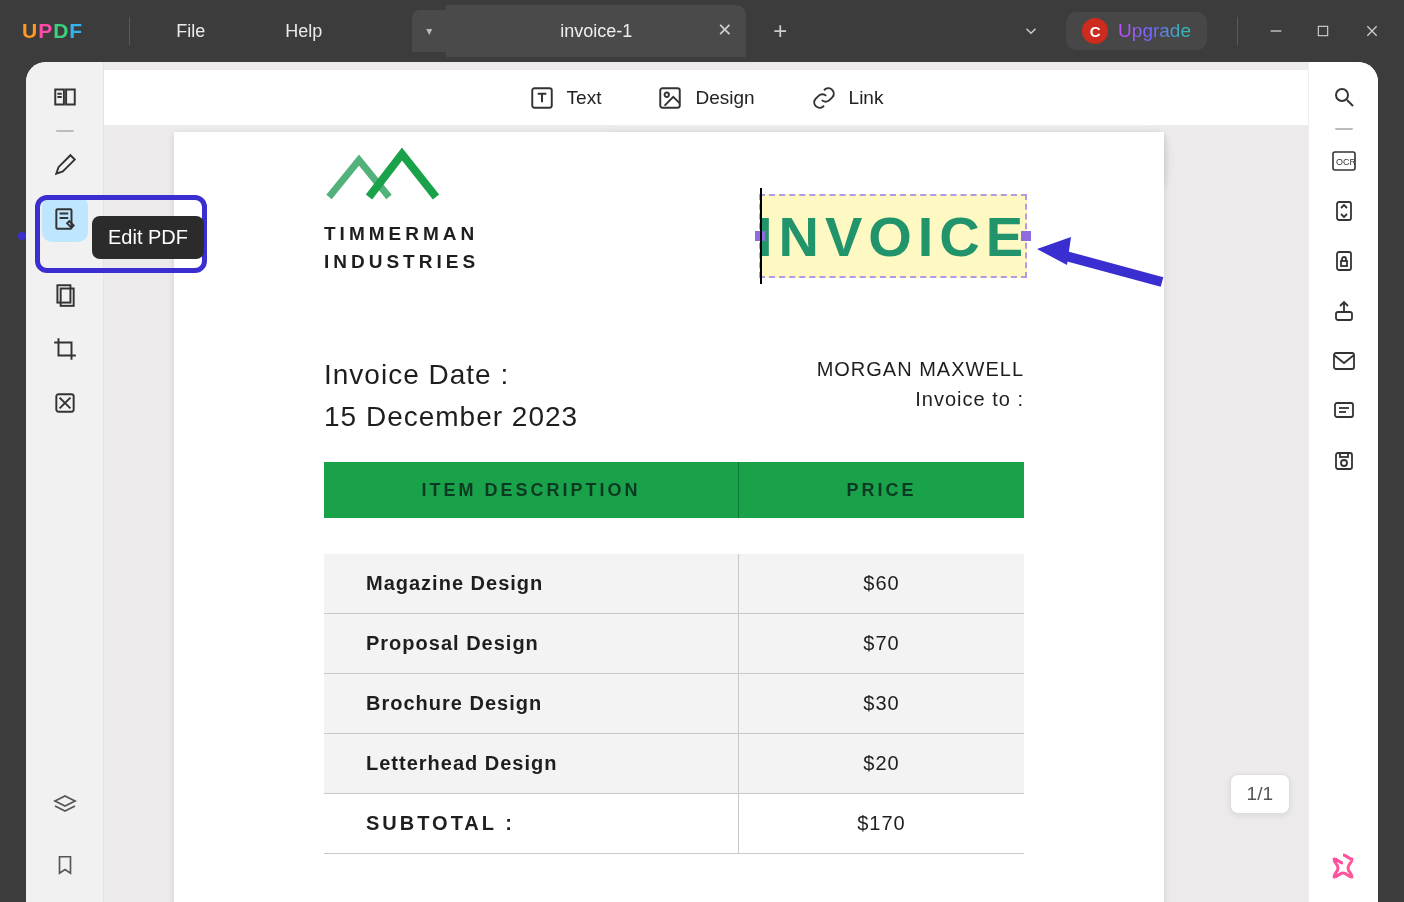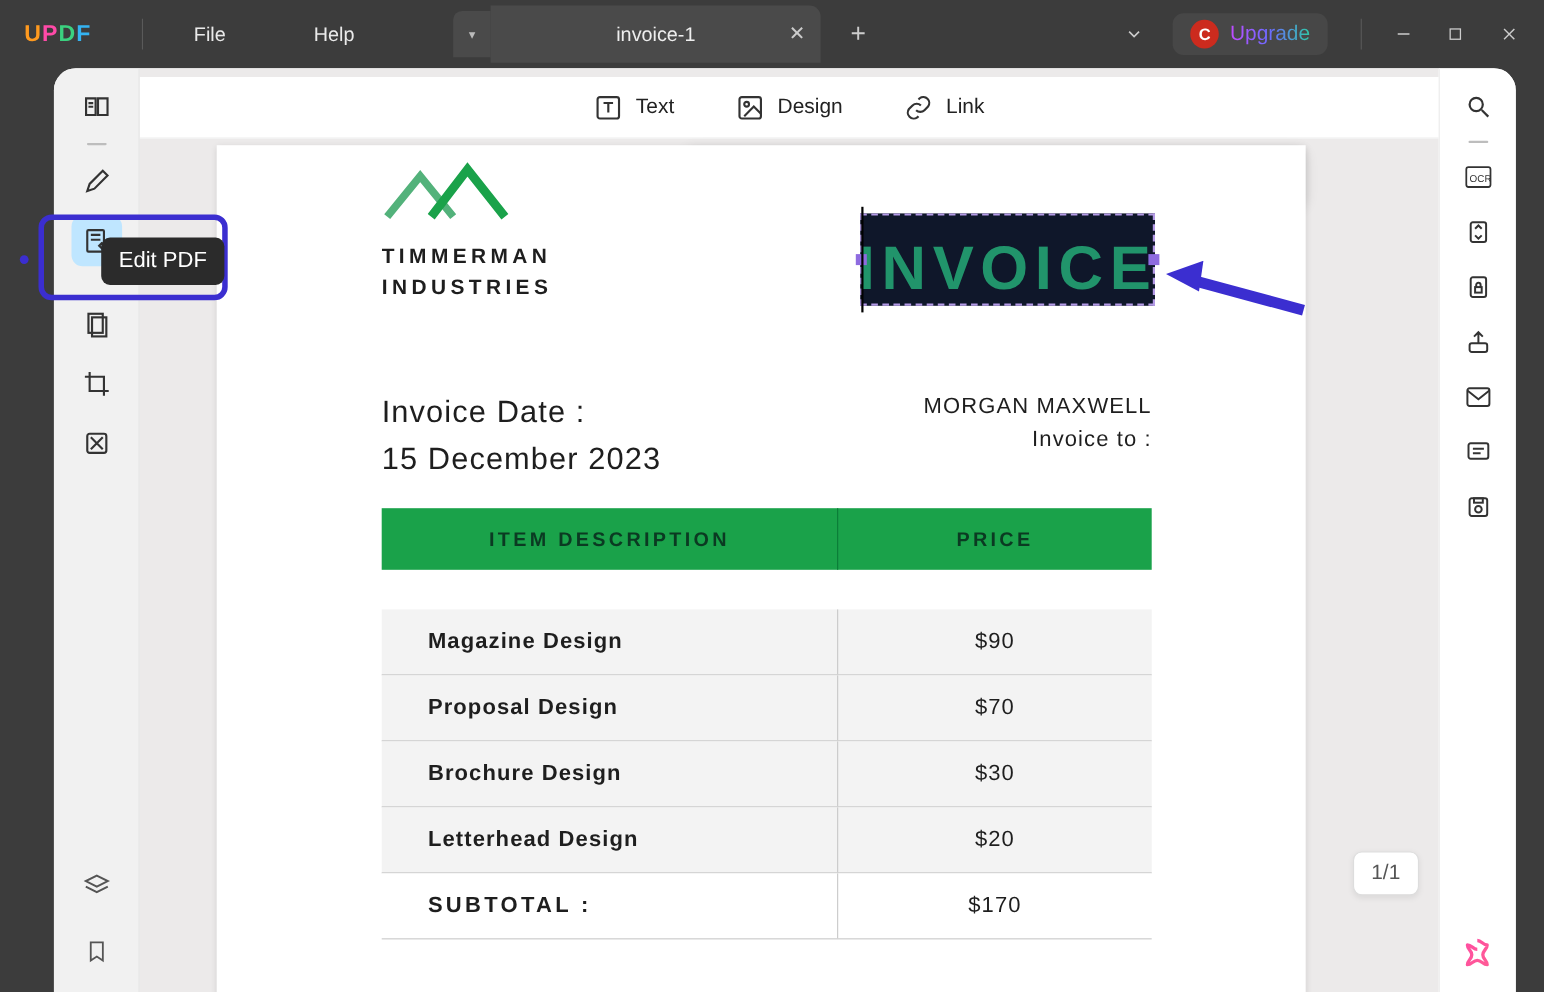--- a/index.html
+++ b/index.html
@@ -81,21 +81,20 @@
   .winbtn { color:#ccc;font-size:18px;width:22px;text-align:center;}
 
   
   .workspace {
     position:absolute;
     left:26px; right:26px; top:62px; bottom:0;
     background:#fff;
     border-radius:20px 20px 0 0;
     overflow:hidden;
     display:flex;
-    margin-left:23px;
   }
   .left-rail {
     width:78px;background:#f1f1f1;
     display:flex;flex-direction:column;align-items:center;
     padding-top:12px;gap:8px;
     border-right:1px solid #e4e4e4;
     position:relative;
   }
   .rail-btn {
     width:46px;height:46px;border-radius:10px;
@@ -140,22 +139,22 @@
   .doc-logo {
     position:absolute;left:150px;top:10px;
   }
   .company {
     position:absolute;left:150px;top:88px;
     color:#1e1e1e;font-size:19px;letter-spacing:4px;font-weight:600;line-height:1.45;
   }
 
   .selection-box {
     position:absolute;top:62px;left:585px;width:268px;height:84px;
-    border:2px dashed #b49ae6;background:#0f172a;
-    display:flex;align-items:flex-end;justify-content:center;
+    border:2px dashed #b49ae6;background:#fef9c3;
+    display:flex;align-items:center;justify-content:center;
   }
   .selection-box::before, .selection-box::after{
     content:"";position:absolute;width:10px;height:10px;background:#8e6be0;top:50%;transform:translateY(-50%);
   }
   .selection-box::before{left:-6px;}
   .selection-box::after{right:-6px;}
   .cursor-line{position:absolute;left:-1px;top:-8px;bottom:-8px;width:2px;background:#000;}
   .inv-text{
     color:#21946b;font-size:56px;font-weight:800;letter-spacing:6px;font-family:"Arial Narrow",Arial;
   }
@@ -420,21 +419,21 @@
       </div>
 
       <div class="tbl">
         <div class="tbl-head">
           <div class="c1">ITEM DESCRIPTION</div>
           <div class="c2">PRICE</div>
         </div>
         <div class="tbl-body">
           <div class="tbl-row">
             <div class="c1">Magazine Design</div>
-            <div class="c2">$90</div>
+            <div class="c2">$60</div>
           </div>
           <div class="tbl-row">
             <div class="c1">Proposal Design</div>
             <div class="c2">$70</div>
           </div>
           <div class="tbl-row">
             <div class="c1">Brochure Design</div>
             <div class="c2">$30</div>
           </div>
           <div class="tbl-row">

